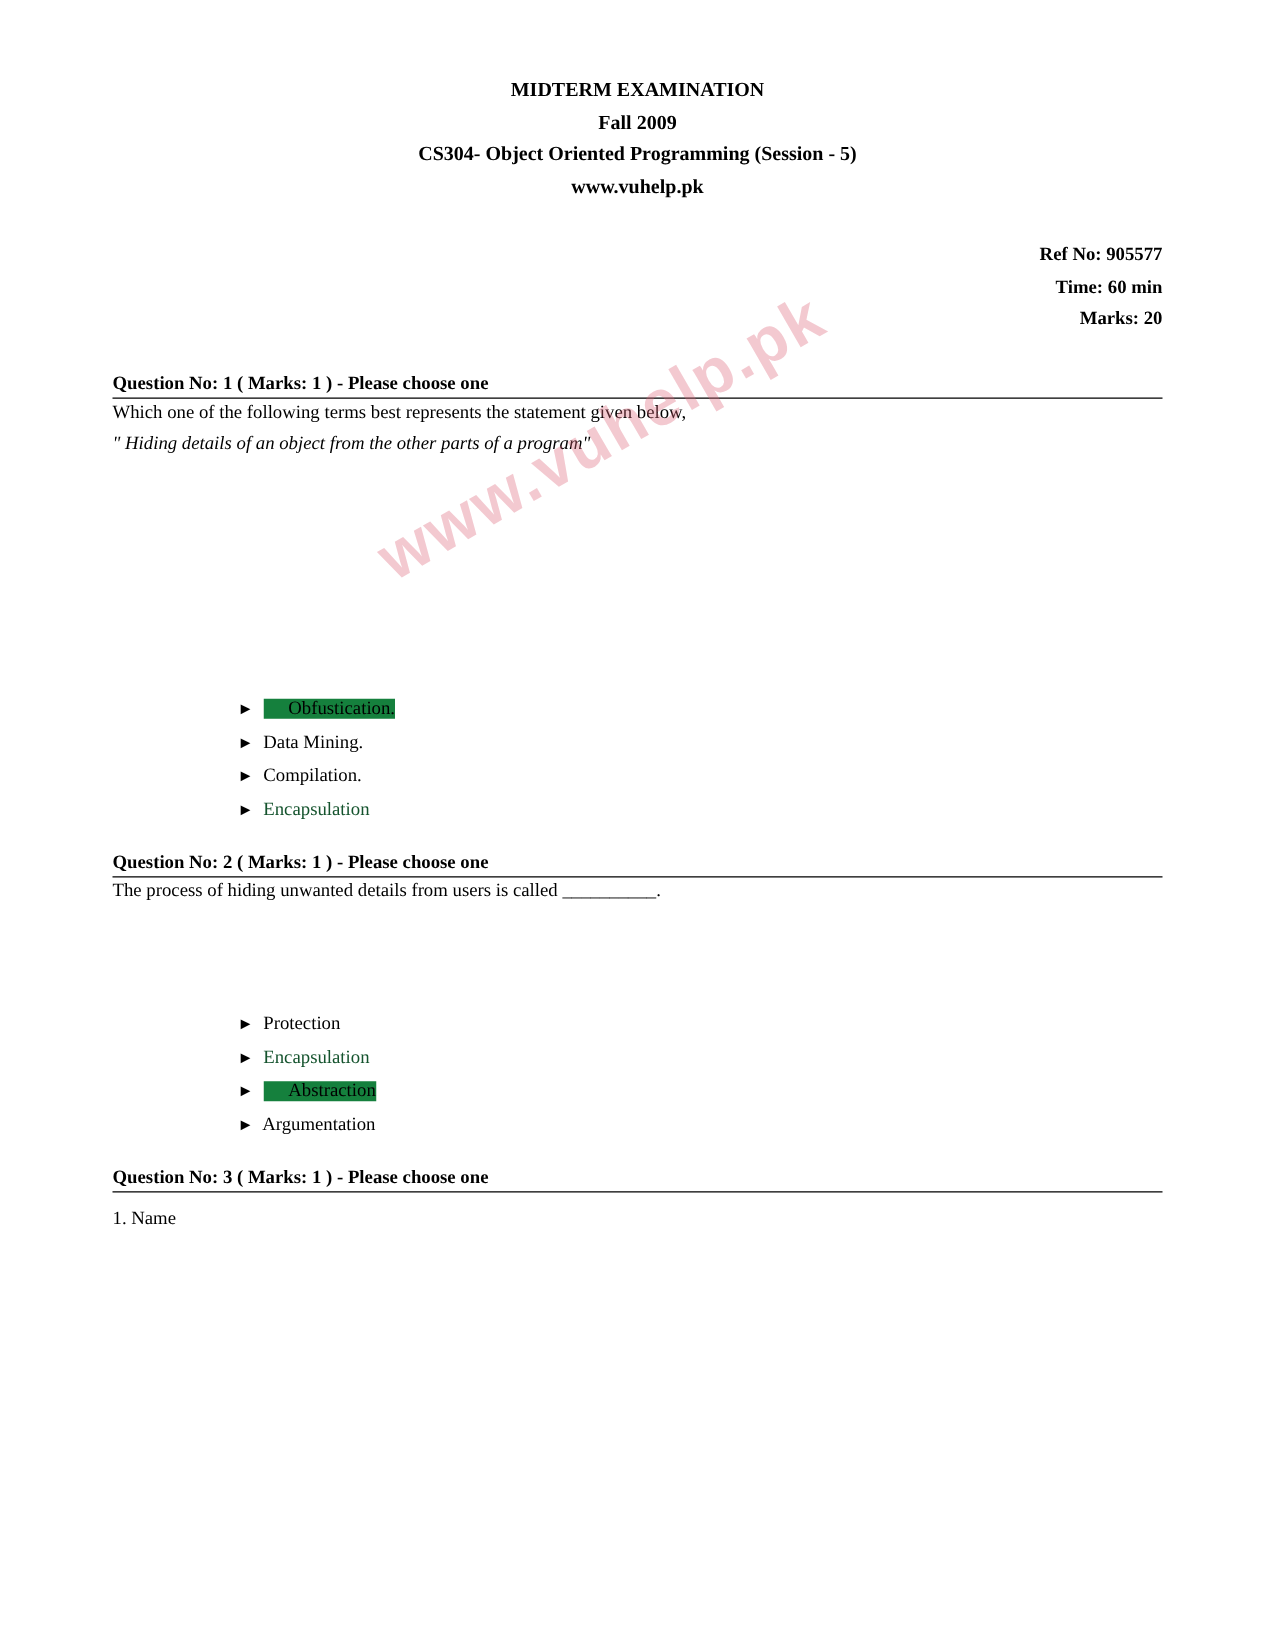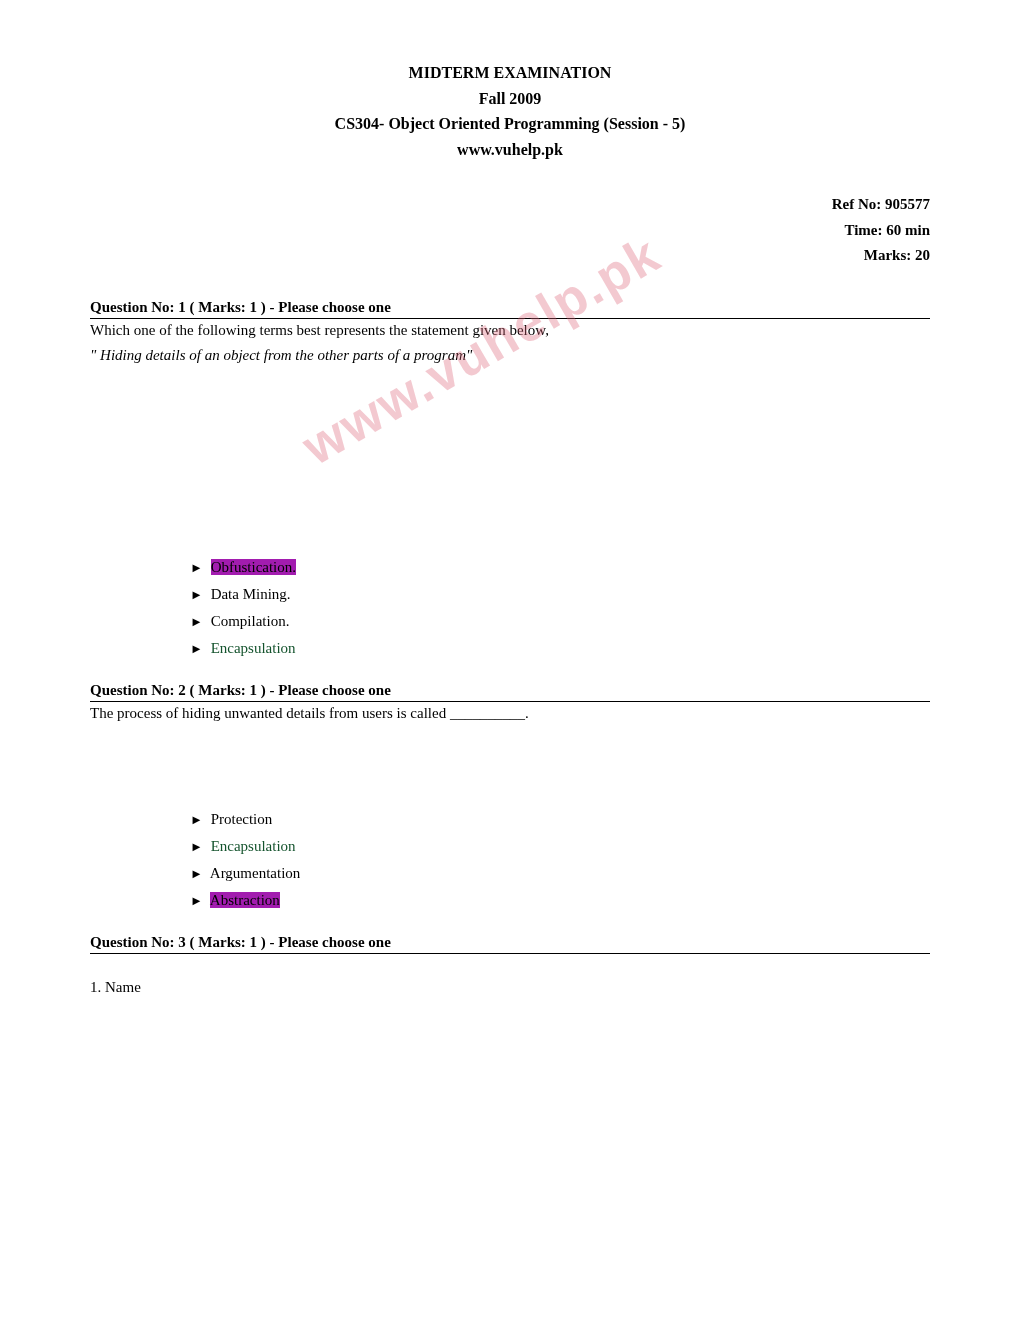--- a/index.html
+++ b/index.html
@@ -87,21 +87,22 @@
       font-size: 15px;
       line-height: 1.8;
     }
 
     .arrow {
       font-size: 13px;
       margin-right: 4px;
     }
 
     .highlight-yellow {
-      background-color: #a21caf;
+      background-color: #15803d;
+      padding-left: 20px;
     }
 
     .highlight-blue {
       color: #14532d;
     }
 
     .watermark {
       position: absolute;
       top: 320px;
       left: 280px;
@@ -114,21 +115,21 @@
       white-space: nowrap;
       letter-spacing: 2px;
     }
 
     .q3-section {
       margin-top: 20px;
     }
 
     .q3-list {
       list-style: none;
-      margin-top: 20px;
+      margin-top: 8px;
       margin-left: 0;
     }
 
     .q3-list li {
       font-size: 15px;
       line-height: 1.8;
     }
 
     .question-block {
       margin-bottom: 10px;
@@ -187,25 +188,25 @@
       <li>
         <span class="arrow">►</span>
         <span>Protection</span>
       </li>
       <li>
         <span class="arrow">►</span>
         <span class="highlight-blue">Encapsulation</span>
       </li>
       <li>
         <span class="arrow">►</span>
+        <span class="highlight-yellow">Abstraction</span>
+      </li>
+      <li>
+        <span class="arrow">►</span>
         <span>Argumentation</span>
-      </li>
-      <li>
-        <span class="arrow">►</span>
-        <span class="highlight-yellow">Abstraction</span>
       </li>
     </ul>
   </div>
 
   <div class="q3-section">
     <div class="question-header">Question No: 3   ( Marks: 1 )   - Please choose one</div>
     <ul class="q3-list">
       <li>1. Name</li>
     </ul>
   </div>

